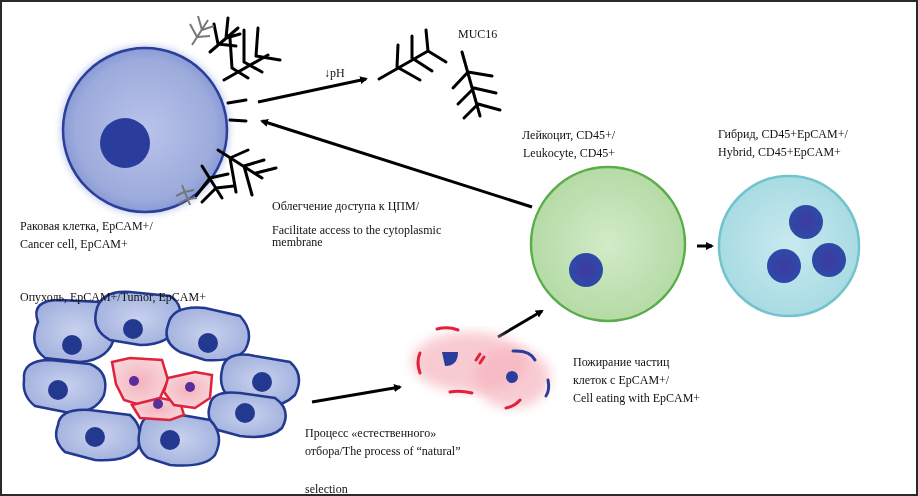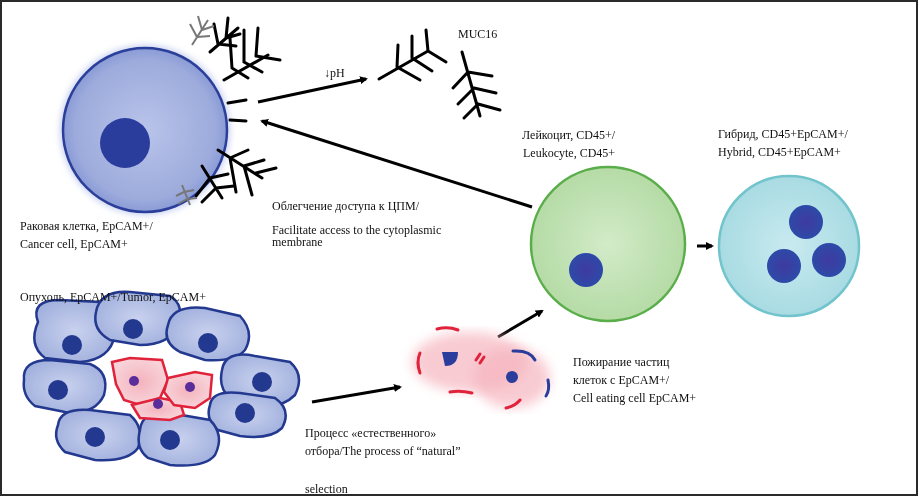--- a/index.html
+++ b/index.html
@@ -172,17 +172,17 @@
 <div class="lbl" style="left:522px;top:127px;">Лейкоцит, CD45+/</div>
 <div class="lbl" style="left:516px;top:145px;margin-left:7px;">Leukocyte, CD45+</div>
 
 <div class="lbl" style="left:718px;top:126px;">Гибрид, CD45+EpCAM+/</div>
 <div class="lbl" style="left:718px;top:144px;">Hybrid, CD45+EpCAM+</div>
 
 <div class="lbl" style="left:20px;top:289px;">Опухоль, EpCAM+/Tumor, EpCAM+</div>
 
 <div class="lbl" style="left:573px;top:354px;">Пожирание частиц</div>
 <div class="lbl" style="left:573px;top:372px;">клеток с EpCAM+/</div>
-<div class="lbl" style="left:573px;top:390px;">Cell eating cell EpCAM+</div>
+<div class="lbl" style="left:573px;top:390px;">Cell eating with EpCAM+</div>
 
 <div class="lbl" style="left:305px;top:425px;">Процесс «естественного»</div>
 <div class="lbl" style="left:305px;top:443px;">отбора/The process of “natural”</div>
 <div class="lbl" style="left:305px;top:481px;">selection</div>
 
 </body></html>

